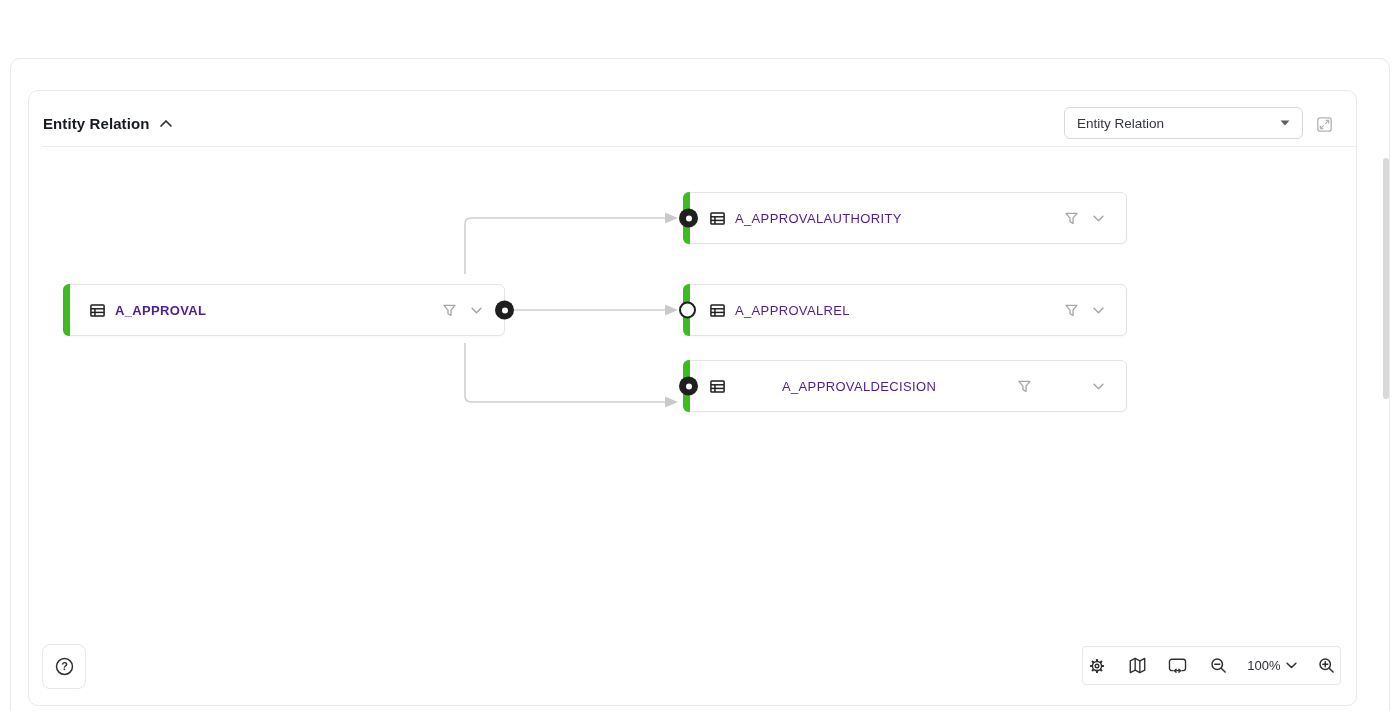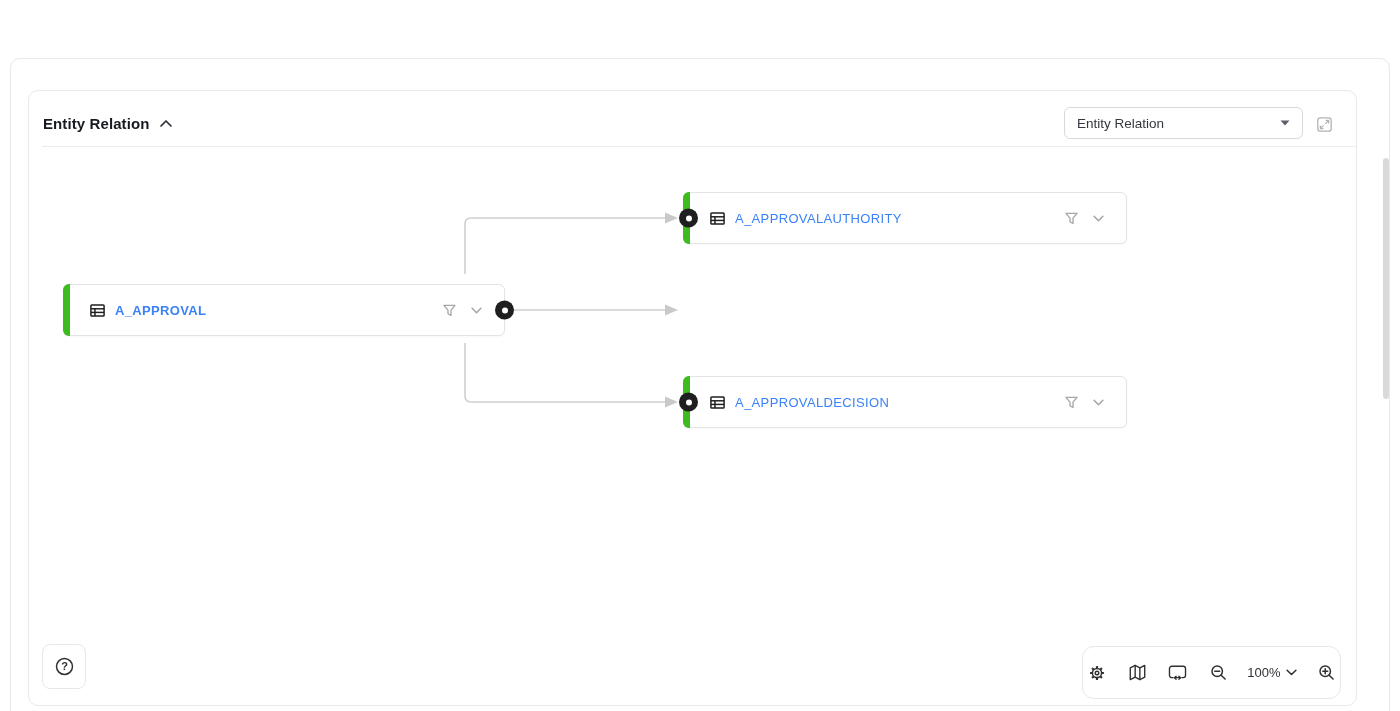--- a/index.html
+++ b/index.html
@@ -34,44 +34,44 @@
            z-index:1; pointer-events:none; }
 
   
   .node { position:absolute; height:52px; background:#fff; border:1px solid #e4e4e4;
           border-radius:6px; display:flex; align-items:center;
           padding:0 22px 0 25px; z-index:2;
           box-shadow:0 1px 2px rgba(0,0,0,0.03); cursor:pointer; }
   .n1 { left:63px;  top:238px; width:442px;font-weight:bold; }
   .n2 { left:683px; top:146px; width:444px; }
   .n3 { left:683px; top:238px; width:444px; }
-  .n4 { left:683px; top:330px; width:444px; }
+  .n4 { left:683px; top:314px; width:444px;gap:47px; }
   .bar { position:absolute; left:-1px; top:-1px; bottom:-1px; width:7px;
          border-radius:6px 0 0 6px; }
   .tbl-icon { flex:0 0 auto; margin-right:9px; display:block; }
-  .lbl { font-size:13px; color:#3b82f6; letter-spacing:.35px; white-space:nowrap; }
+  .lbl { font-size:13px; color:#4c1d95; letter-spacing:.35px; white-space:nowrap; }
   .filter-icon { margin-left:auto; display:block; cursor:pointer; }
   .node-chev { margin-left:15px; display:block; cursor:pointer; }
 
   
   .port { position:absolute; border-radius:50%; display:flex;
           align-items:center; justify-content:center; z-index:4; }
   .port-solid { width:19px; height:19px; background:#1f1f1f; }
   .port-solid .hole { width:6px; height:6px; border-radius:50%; background:#fff; }
   .port-ring { width:17px; height:17px; background:#fff; border:2.6px solid #1f1f1f; }
   .port-out { right:-10px; top:50%; transform:translateY(-50%); }
   .port-in  { left:-5px;  top:50%; transform:translateY(-50%); }
 
   
   .help-btn { position:absolute; left:42px; top:598px; width:44px; height:45px;
               border:1px solid #e7e7e7; border-radius:8px; background:#fff;
               display:flex; align-items:center; justify-content:center;
               z-index:3; cursor:pointer; }
-  .toolbar { position:absolute; left:1082px; top:600px; width:259px; height:53px;
-             border:1px solid #e7e7e7; border-radius:12px; background:#fff;
+  .toolbar { position:absolute; left:1082px; top:600px; width:259px; height:39px;
+             border:1px solid #e7e7e7; border-radius:4px; background:#fff;
              display:flex; align-items:center; justify-content:space-between;
              padding:0 3px; z-index:3; }
   .tb-btn { background:none; border:none; display:flex; align-items:center;
             justify-content:center; cursor:pointer; padding:2px; }
   .zoom-dd { display:flex; align-items:center; gap:6px; cursor:pointer; }
   .zoom-dd .zl { font-size:13px; color:#2d3036; }
 
   .scroll-thumb { position:absolute; left:1383px; top:112px; width:6px; height:241px;
                   border-radius:3px; background:#d9d9d9; z-index:5; cursor:grab; }
 </style>
@@ -153,20 +153,37 @@
       <path d="M0.9 1.2 h10.2 L7.4 5.6 v4.9 L4.6 9 V5.6 Z"></path>
     </svg>
     <svg class="node-chev" width="11" height="7" viewBox="0 0 10 6" fill="none" stroke="#a6a6a6" stroke-width="1.4" stroke-linecap="round" stroke-linejoin="round">
       <path d="M1 1 L5 5 L9 1"></path>
     </svg>
     <span class="port port-solid port-in">
         <span class="hole"></span>
       </span>
   </div>
 
+  <div class="node n3">
+    <span class="bar" style="background:#3dbb1f"></span>
+    <svg class="tbl-icon" width="17" height="17" viewBox="0 0 16 16" fill="none" stroke="#1f1f1f" stroke-width="1.4">
+      <rect x="1.8" y="2.8" width="12.4" height="10.4" rx="0.8"></rect>
+      <line x1="1.8" y1="6.4" x2="14.2" y2="6.4"></line>
+      <line x1="1.8" y1="9.8" x2="14.2" y2="9.8"></line>
+      <line x1="5.6" y1="6.4" x2="5.6" y2="13.2"></line>
+    </svg>
+    <span class="lbl">A_APPROVALREL</span>
+    <svg class="filter-icon" width="13" height="13" viewBox="0 0 12 12" fill="none" stroke="#a6a6a6" stroke-width="1.2" stroke-linejoin="round">
+      <path d="M0.9 1.2 h10.2 L7.4 5.6 v4.9 L4.6 9 V5.6 Z"></path>
+    </svg>
+    <svg class="node-chev" width="11" height="7" viewBox="0 0 10 6" fill="none" stroke="#a6a6a6" stroke-width="1.4" stroke-linecap="round" stroke-linejoin="round">
+      <path d="M1 1 L5 5 L9 1"></path>
+    </svg>
+    <span class="port port-ring port-in"></span>
+  </div>
 
   <div class="node n4">
     <span class="bar" style="background:#3dbb1f"></span>
     <svg class="tbl-icon" width="17" height="17" viewBox="0 0 16 16" fill="none" stroke="#1f1f1f" stroke-width="1.4">
       <rect x="1.8" y="2.8" width="12.4" height="10.4" rx="0.8"></rect>
       <line x1="1.8" y1="6.4" x2="14.2" y2="6.4"></line>
       <line x1="1.8" y1="9.8" x2="14.2" y2="9.8"></line>
       <line x1="5.6" y1="6.4" x2="5.6" y2="13.2"></line>
     </svg>
     <span class="lbl">A_APPROVALDECISION</span>

